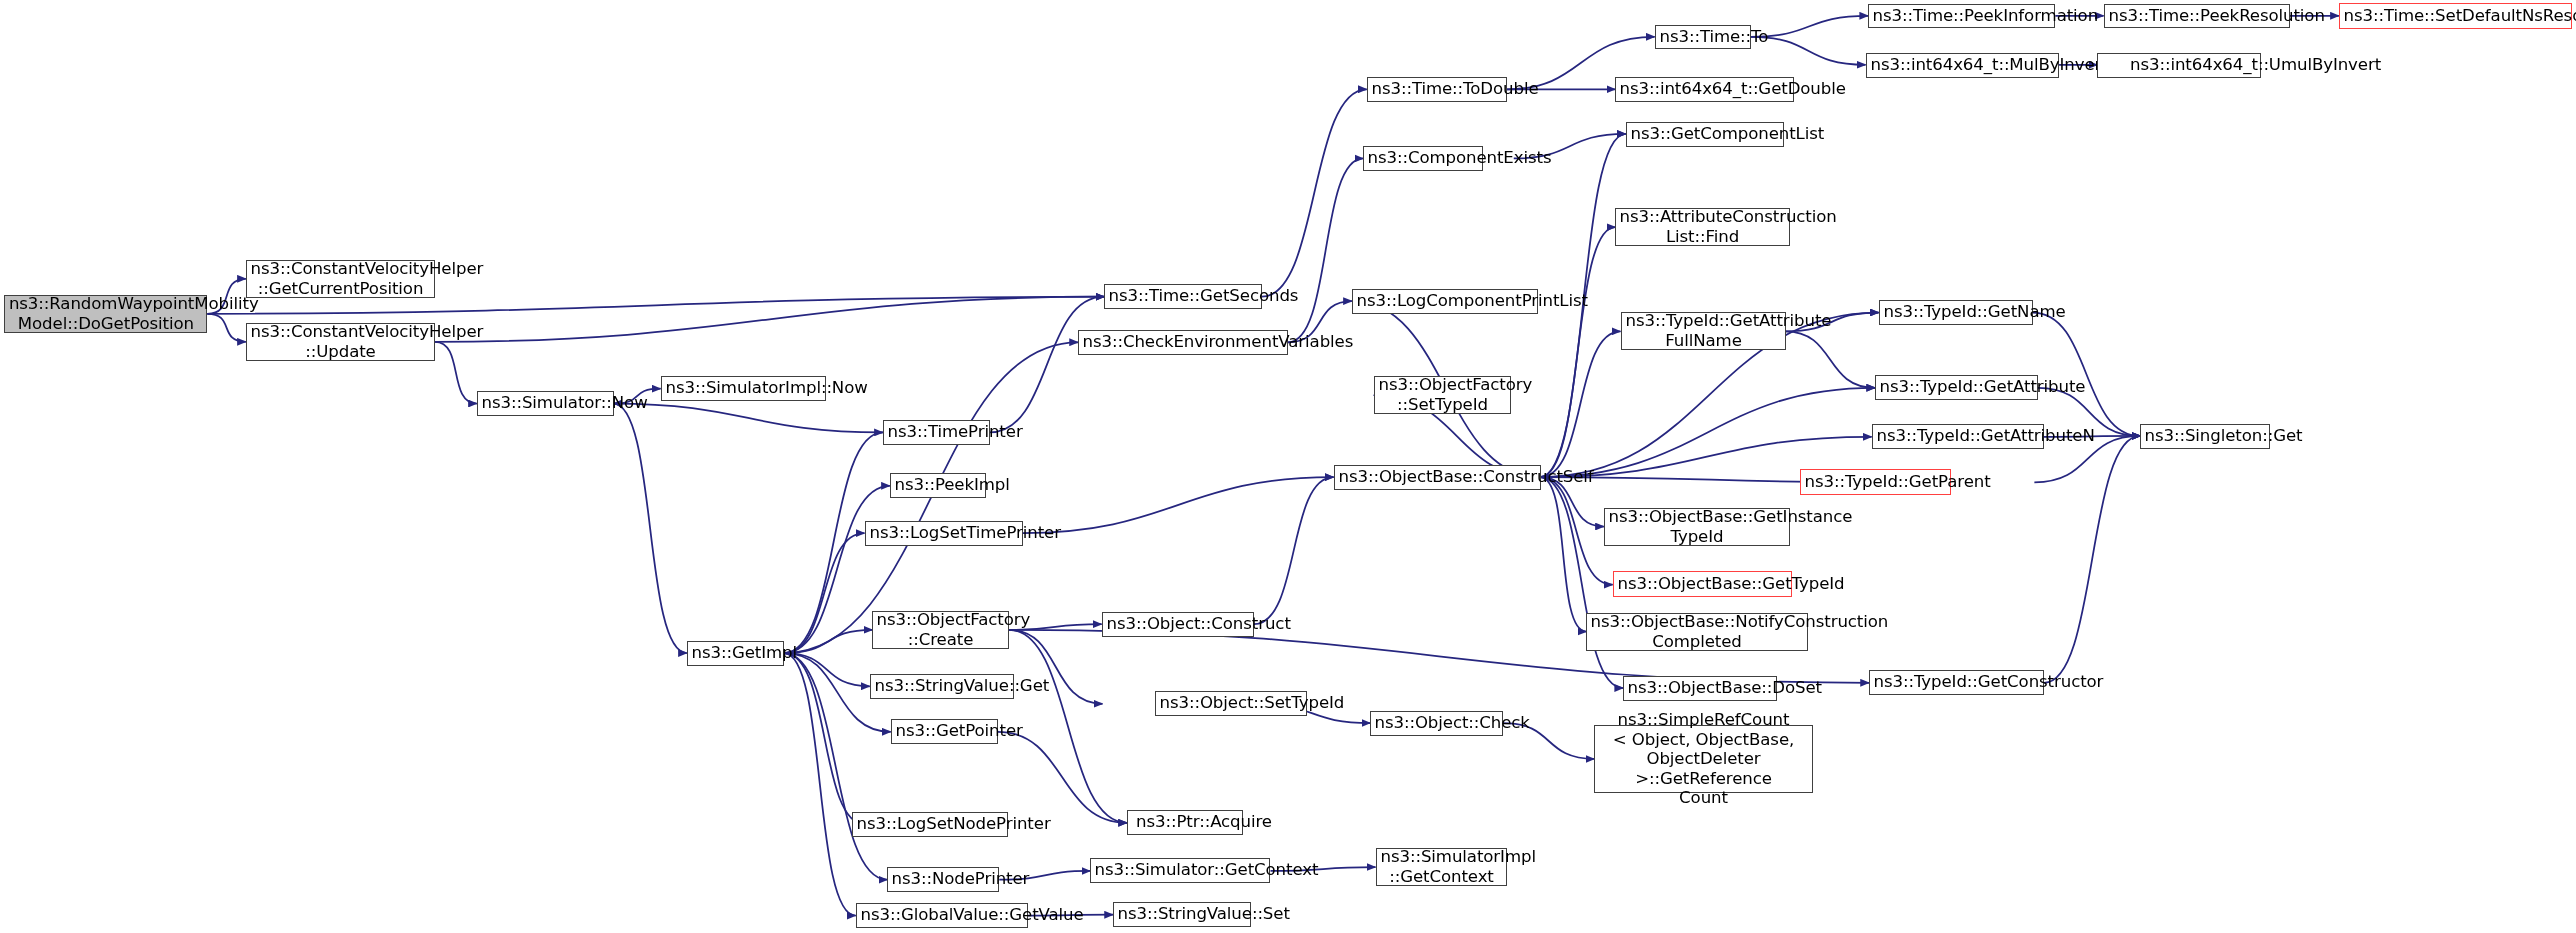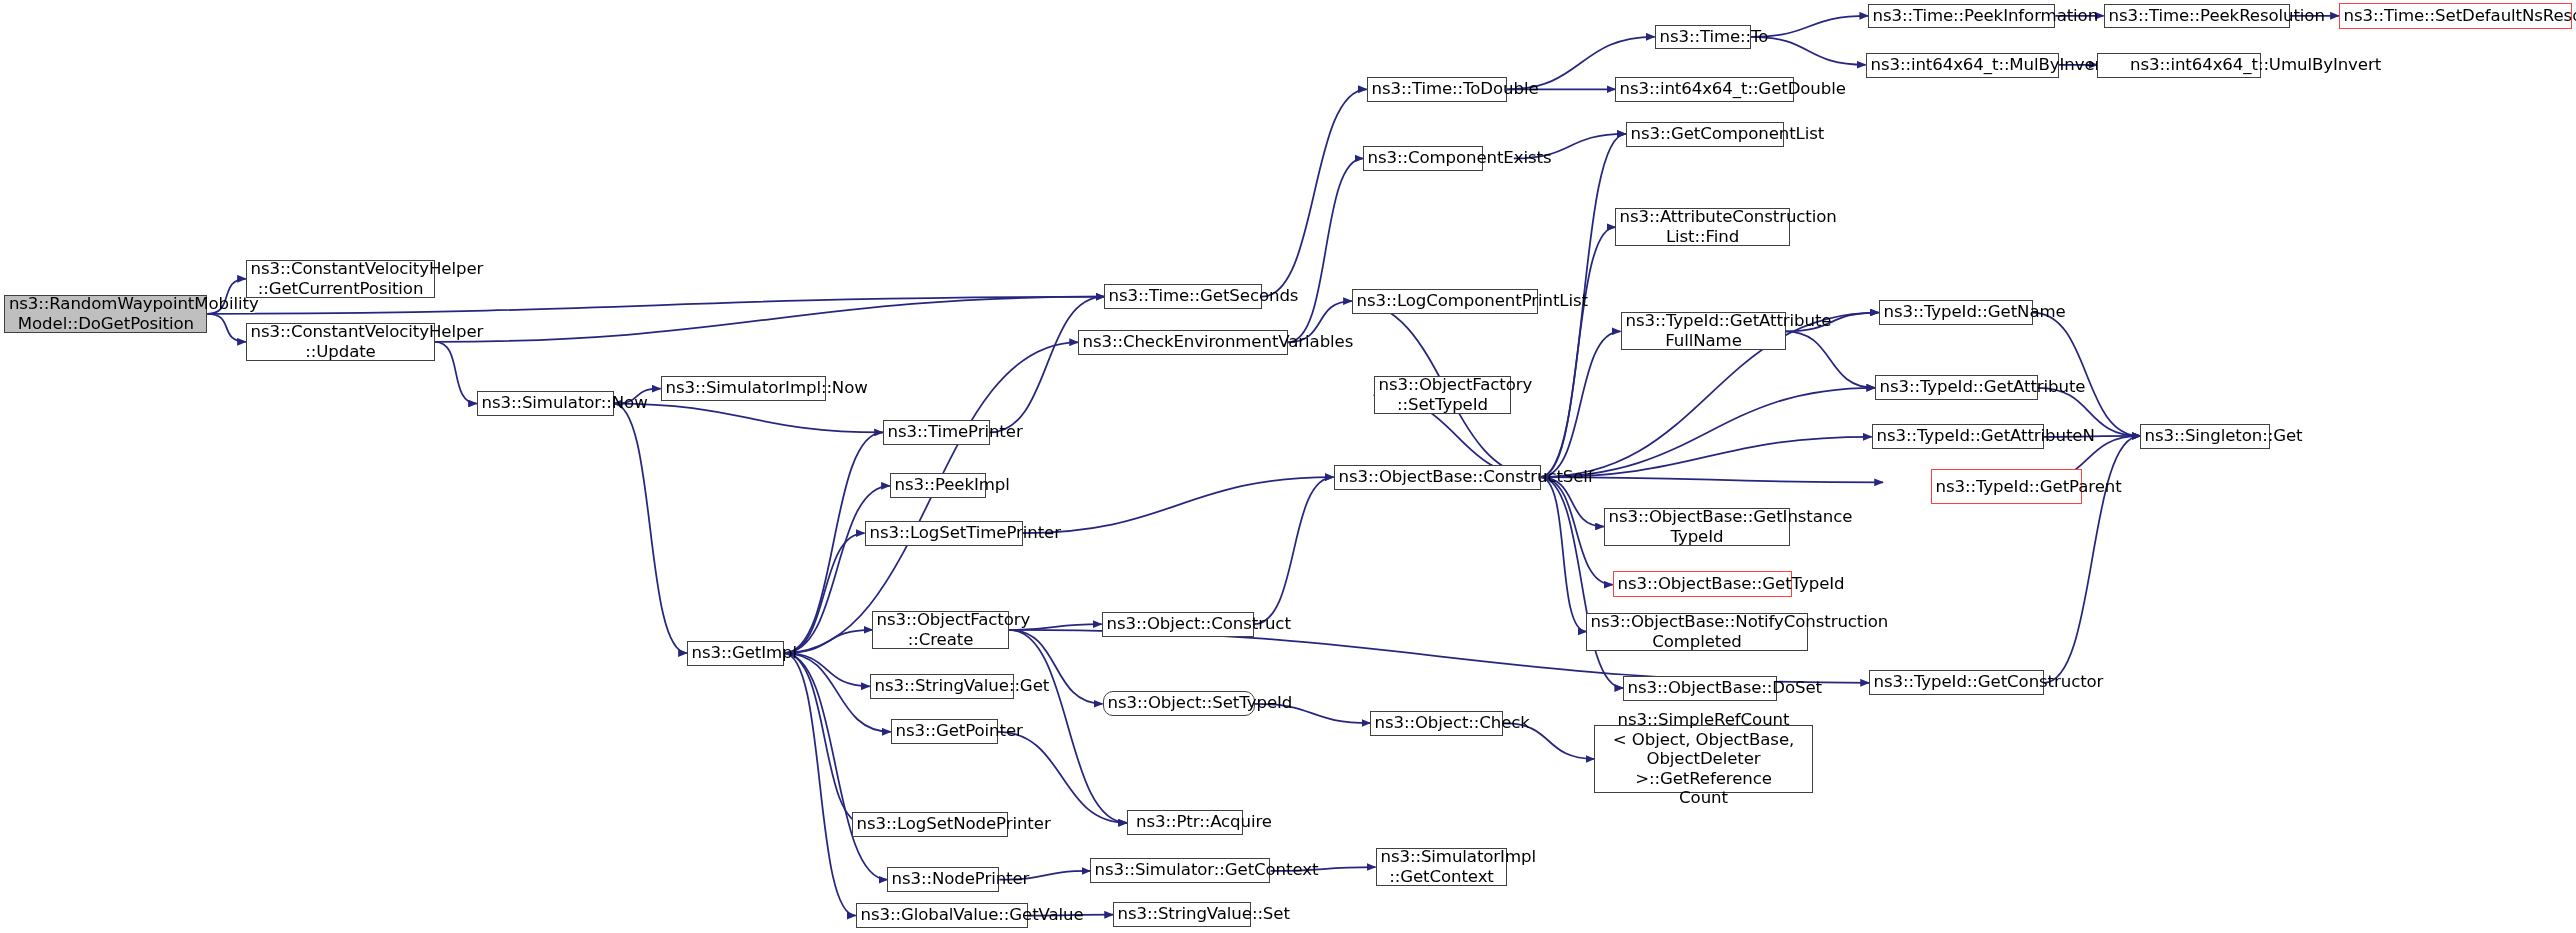--- a/index.html
+++ b/index.html
@@ -137,21 +137,21 @@
       <div class="node" style="left: 865px; top: 521px; width: 158px; height: 24.5px;"><span>ns3::LogSetTimePrinter</span></div>
       <div class="node" style="left: 687px; top: 641px; width: 97px; height: 24.5px;"><span>ns3::GetImpl</span></div>
       <div class="node" style="left: 872px; top: 611px; width: 137px; height: 38px;"><span>ns3::ObjectFactory
 ::Create</span></div>
       <div class="node" style="left: 870px; top: 674px; width: 144px; height: 24.5px;"><span>ns3::StringValue::Get</span></div>
       <div class="node" style="left: 891px; top: 719px; width: 107px; height: 24.5px;"><span>ns3::GetPointer</span></div>
       <div class="node" style="left: 852px; top: 812px; width: 156px; height: 24.5px;"><span>ns3::LogSetNodePrinter</span></div>
       <div class="node" style="left: 887px; top: 867px; width: 112px; height: 24.5px;"><span>ns3::NodePrinter</span></div>
       <div class="node" style="left: 856px; top: 903px; width: 172px; height: 24.5px;"><span>ns3::GlobalValue::GetValue</span></div>
       <div class="node" style="left: 1102px; top: 612px; width: 152px; height: 24.5px;"><span>ns3::Object::Construct</span></div>
-      <div class="node" style="left: 1103px; top: 691px; width: 152px; height: 24.5px; border-radius: 10px;"><span>ns3::Object::SetTypeId</span></div>
+      <div class="node" style="left: 1155px; top: 691px; width: 152px; height: 24.5px;"><span>ns3::Object::SetTypeId</span></div>
       <div class="node" style="left: 1370px; top: 711px; width: 133px; height: 24.5px;"><span>ns3::Object::Check</span></div>
       <div class="node" style="left: 1127px; top: 810px; width: 116px; height: 24.5px; padding-left: 8px;"><span>ns3::Ptr::Acquire</span></div>
       <div class="node" style="left: 1090px; top: 858px; width: 180px; height: 24.5px;"><span>ns3::Simulator::GetContext</span></div>
       <div class="node" style="left: 1113px; top: 902px; width: 138px; height: 24.5px;"><span>ns3::StringValue::Set</span></div>
       <div class="node" style="left: 1376px; top: 848px; width: 131px; height: 38px;"><span>ns3::SimulatorImpl
 ::GetContext</span></div>
       <div class="node" style="left: 1104px; top: 284px; width: 158px; height: 24.5px;"><span>ns3::Time::GetSeconds</span></div>
       <div class="node" style="left: 1078px; top: 330px; width: 210px; height: 24.5px;"><span>ns3::CheckEnvironmentVariables</span></div>
       <div class="node" style="left: 1352px; top: 289px; width: 186px; height: 24.5px;"><span>ns3::LogComponentPrintList</span></div>
       <div class="node" style="left: 1374px; top: 376px; width: 137px; height: 38px;"><span>ns3::ObjectFactory
@@ -167,21 +167,21 @@
       <div class="node" style="left: 2104px; top: 3.5px; width: 186px; height: 24.5px;"><span>ns3::Time::PeekResolution</span></div>
       <div class="node" style="left: 2097px; top: 53px; width: 164px; height: 24.5px; padding-left: 32px;"><span>ns3::int64x64_t::UmulByInvert</span></div>
       <div class="node danger" style="left: 2339px; top: 2.6px; width: 233px; height: 26px;"><span>ns3::Time::SetDefaultNsResolution</span></div>
       <div class="node" style="left: 1615px; top: 208px; width: 175px; height: 38px;"><span>ns3::AttributeConstruction
 List::Find</span></div>
       <div class="node" style="left: 1621px; top: 312px; width: 165px; height: 38px;"><span>ns3::TypeId::GetAttribute
 FullName</span></div>
       <div class="node" style="left: 1879px; top: 300px; width: 154px; height: 24.5px;"><span>ns3::TypeId::GetName</span></div>
       <div class="node" style="left: 1875px; top: 375px; width: 163px; height: 24.5px;"><span>ns3::TypeId::GetAttribute</span></div>
       <div class="node" style="left: 1872px; top: 424px; width: 172px; height: 24.5px;"><span>ns3::TypeId::GetAttributeN</span></div>
-      <div class="node danger" style="left: 1931px; top: 469px; width: 151px; height: 35px; text-align: right;"><span>ns3::TypeId::GetParent</span></div>
+      <div class="node danger" style="left: 1800px; top: 469px; width: 151px; height: 26px; text-align: right;"><span>ns3::TypeId::GetParent</span></div>
       <div class="node" style="left: 2140px; top: 424px; width: 130px; height: 24.5px;"><span>ns3::Singleton::Get</span></div>
       <div class="node" style="left: 1604px; top: 508px; width: 186px; height: 38px;"><span>ns3::ObjectBase::GetInstance
 TypeId</span></div>
       <div class="node danger" style="left: 1613px; top: 571px; width: 179px; height: 26px;"><span>ns3::ObjectBase::GetTypeId</span></div>
       <div class="node" style="left: 1586px; top: 613px; width: 222px; height: 38px;"><span>ns3::ObjectBase::NotifyConstruction
 Completed</span></div>
       <div class="node" style="left: 1623px; top: 676px; width: 154px; height: 24.5px;"><span>ns3::ObjectBase::DoSet</span></div>
       <div class="node" style="left: 1594px; top: 725px; width: 219px; height: 68px;"><span>ns3::SimpleRefCount
 &lt; Object, ObjectBase,
  ObjectDeleter &gt;::GetReference

